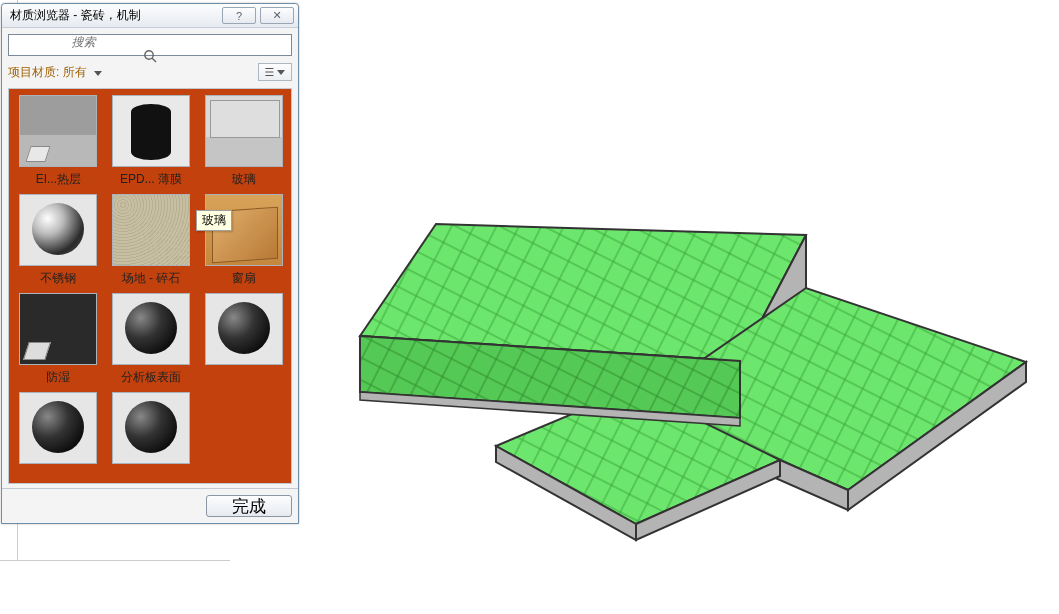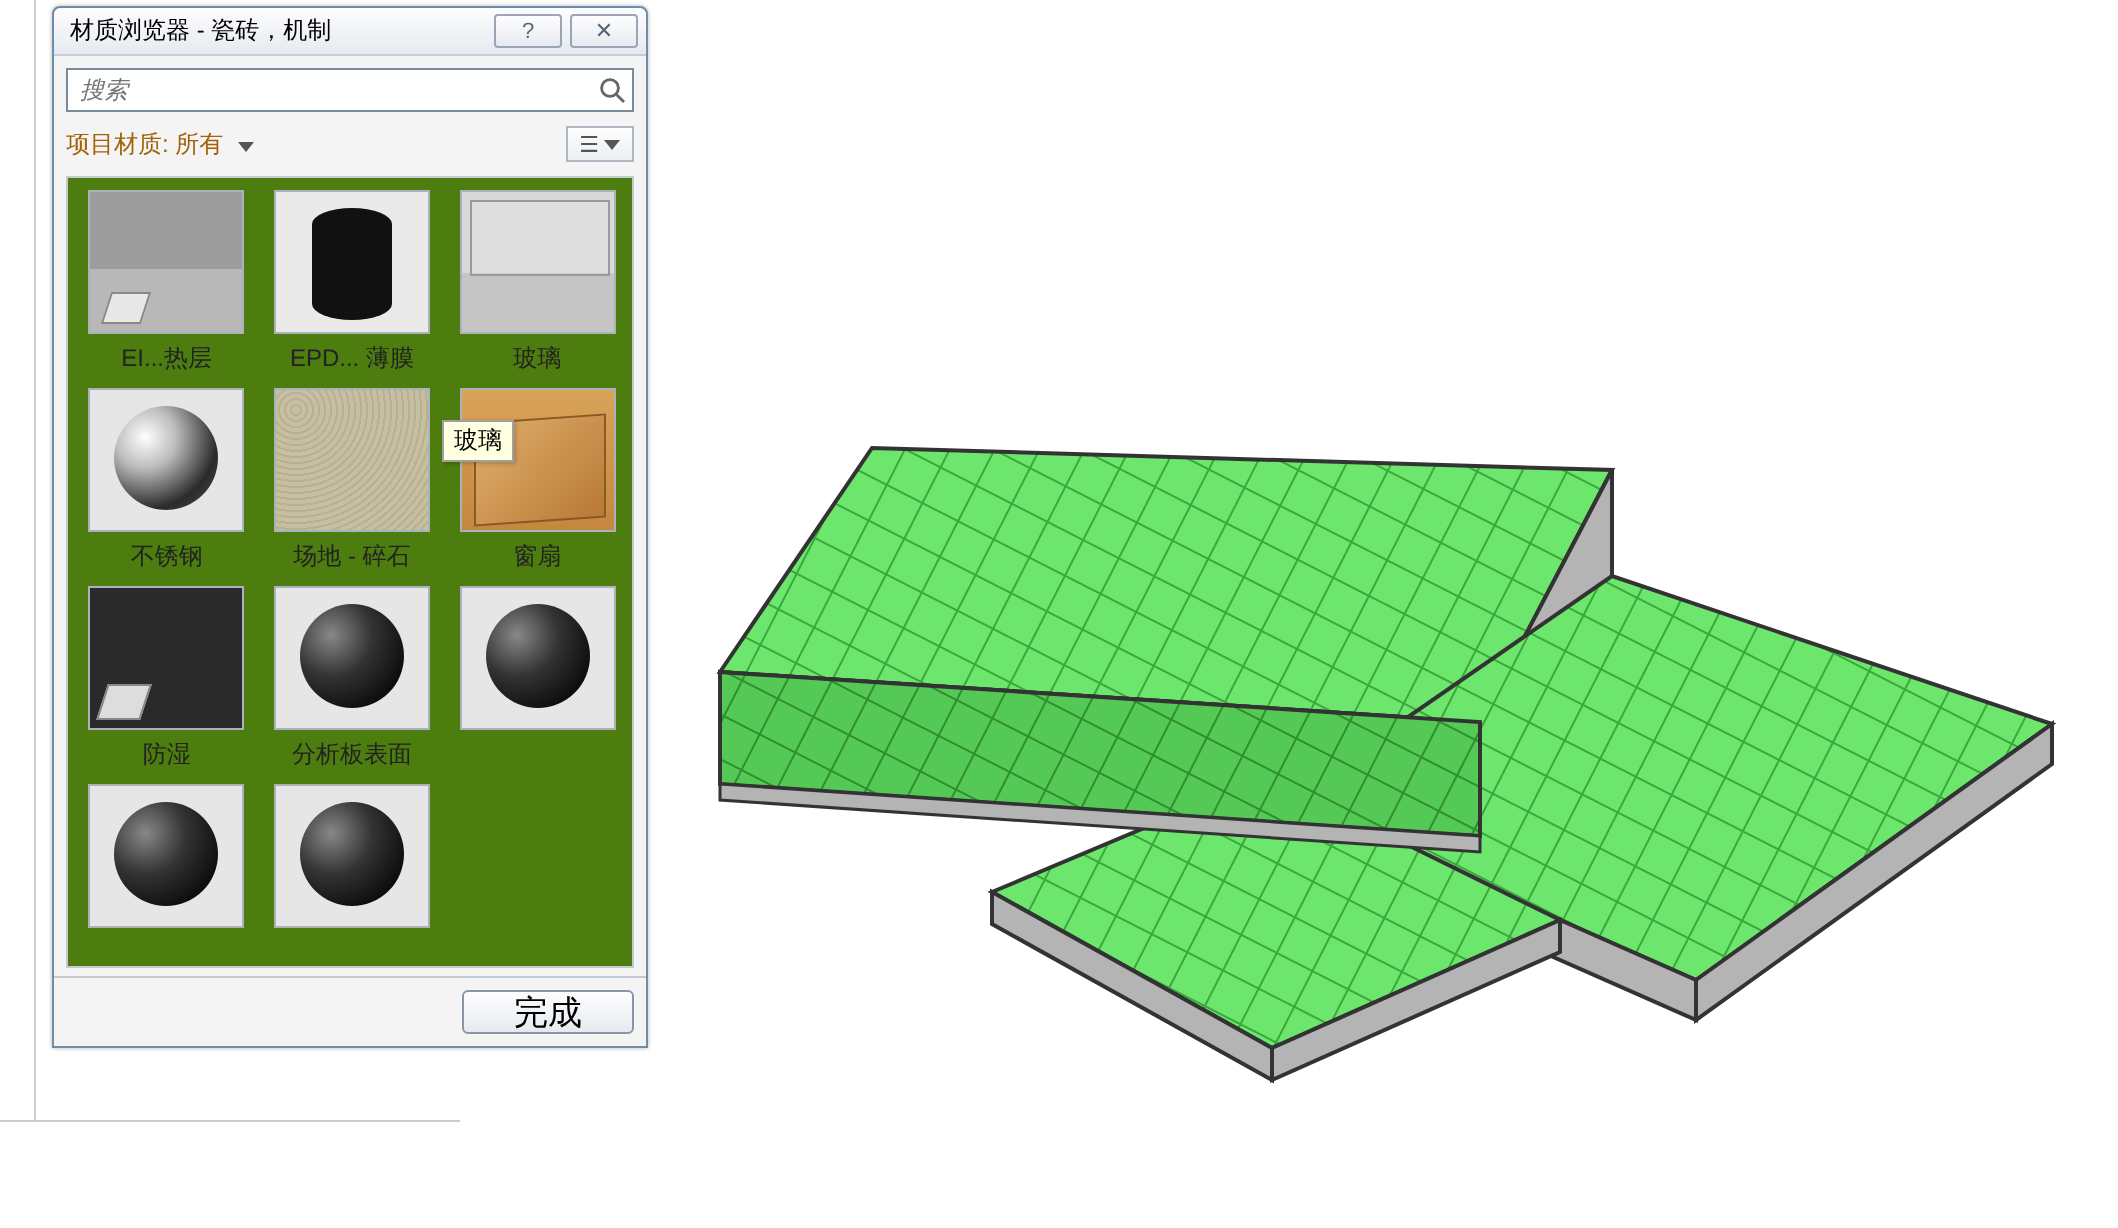--- a/index.html
+++ b/index.html
@@ -19,21 +19,21 @@
     border-right: 1px solid #ccc;
   }
   .ruler-h {
     position: absolute;
     left: 0; top: 560px; width: 230px; height: 18px;
     background: #fff;
     border-top: 1px solid #ccc;
   }
   .panel {
     position: absolute;
-    left: 26px; top: 3px;
+    left: 1px; top: 3px;
     width: 298px;
     background: #f4f4f4;
     border: 1px solid #6e8da8;
     border-radius: 4px 4px 0 0;
     box-shadow: 0 0 2px rgba(0,0,0,0.3);
   }
   .titlebar {
     height: 24px;
     background: linear-gradient(#fdfdfe,#e6eaf0);
     border-bottom: 1px solid #c5cdd8;
@@ -54,20 +54,21 @@
   }
   .inner {
     padding: 6px 6px 4px 6px;
     background: #f4f4f4;
   }
   .search-wrap {
     display: flex; align-items: center;
     border: 1px solid #7a8a9a;
     background: #fff;
     height: 22px;
+    flex-direction: column;
   }
   .search-input {
     flex: 1; border: none; outline: none; height: 20px;
     padding: 0 6px; font-style: italic; color: #888; font-size: 12px;
     background: transparent;
   }
   .search-icon {
     width: 20px; height: 20px; display:flex;align-items:center;justify-content:center;
   }
   .filter-row {
@@ -88,21 +89,21 @@
     width: 34px; height: 18px;
     border: 1px solid #adb8c4;
     background: linear-gradient(#fdfdfe,#eceff3);
     display:flex;align-items:center;justify-content:center;
     font-size: 11px; color:#555;
   }
   .grid {
     margin-top: 6px;
     height: 396px;
     border: 1px solid #c2c9d1;
-    background: #4d7c0f;
+    background: #c2410c;
     overflow-y: auto;
   }
   .grid-inner {
     display: grid;
     grid-template-columns: repeat(3, 1fr);
     gap: 6px;
     padding: 6px 4px 6px 6px;
   }
   .cell {
     text-align: center;

